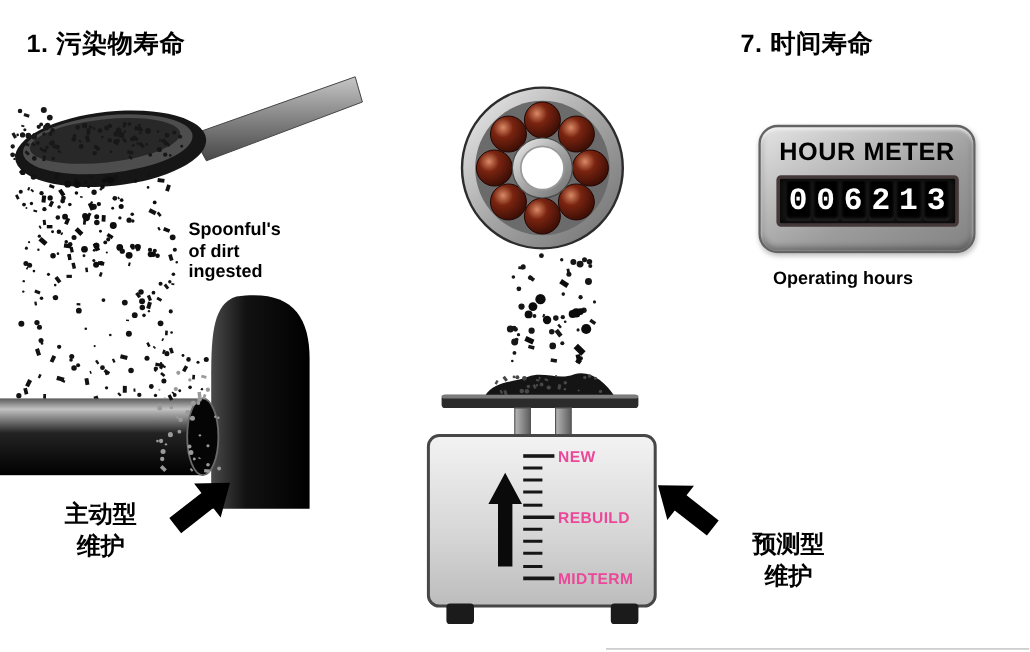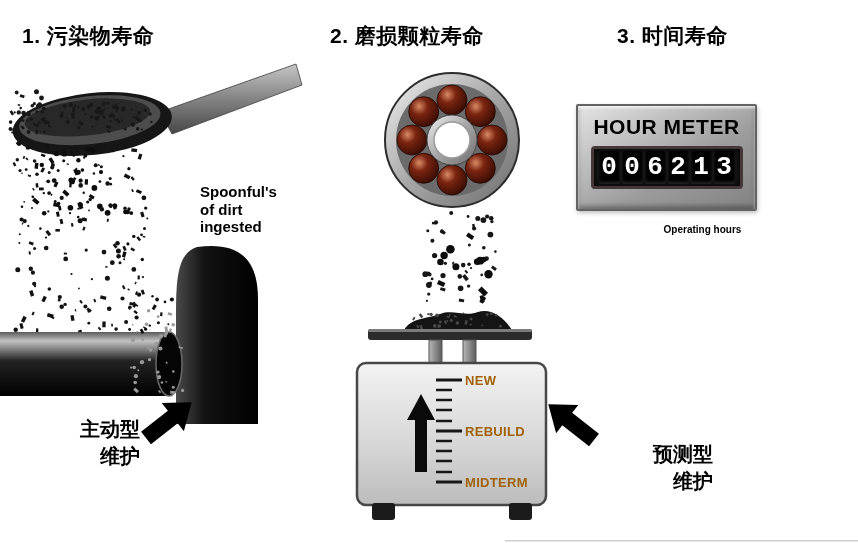--- a/index.html
+++ b/index.html
@@ -1,36 +1,36 @@
 <!DOCTYPE html>
 <html><head>
 <meta charset="utf-8">
 <style>
   * { margin:0; padding:0; box-sizing:border-box; }
   html,body { background:#fff; }
   body { font-family:"Liberation Sans", sans-serif; color:#000; }
   .stage { position:relative; width:858px; height:543px; background:#fff; overflow:hidden; }
   .abs { position:absolute; }
   .heading { font-size:21px; font-weight:bold; letter-spacing:.5px; white-space:nowrap; }
-  .caption { font-size:15px; font-weight:bold; line-height:1.18; white-space:pre-line;margin-left:43px; }
-  .m-label { font-size:20px; font-weight:bold; line-height:1.35; white-space:pre-line; text-align:right; }
-  .scale-label { font-size:13px; font-weight:bold; color:#a16207; letter-spacing:.3px; white-space:nowrap; }
-
-  .hour-meter { left:576px; top:104px; width:181px; height:107px; border-radius:2px;
+  .caption { font-size:15px; font-weight:bold; line-height:1.18; white-space:pre-line; }
+  .m-label { font-size:20px; font-weight:bold; line-height:1.35; white-space:pre-line; text-align:center; }
+  .scale-label { font-size:13px; font-weight:bold; color:#ec4899; letter-spacing:.3px; white-space:nowrap; }
+
+  .hour-meter { left:632px; top:104px; width:181px; height:107px; border-radius:16px;
     background:linear-gradient(150deg,#e4e4e4,#9c9c9c 60%,#828282);
     border:2px solid #636363;
     box-shadow:inset 0 2px 3px rgba(255,255,255,.75), inset 0 -3px 5px rgba(0,0,0,.35), 1px 2px 4px rgba(0,0,0,.25); }
   .hm-title { margin-top:9px; text-align:center; font-size:21px; font-weight:bold; letter-spacing:.5px; color:#000; }
   .hm-window { margin:7px auto 0; width:152px; height:43px; background:#151515; border:3px solid #443838;
     border-radius:4px; display:flex; align-items:center; justify-content:center; box-shadow:inset 0 0 6px #000; }
   .hm-digits { display:flex; }
   .digit { display:inline-block; width:21px; height:33px; line-height:33px; margin:0 1px; background:#000; color:#fff;
     font-family:"Liberation Mono", monospace; font-weight:bold; font-size:26px; text-align:center; border-radius:2px;
     box-shadow:inset 0 -2px 3px rgba(255,255,255,.14); }
-  .op-hours { left:612px; top:224px; width:181px; text-align:center; font-size:10px; font-weight:bold; }
+  .op-hours { left:612px; top:224px; width:181px; text-align:center; font-size:15px; font-weight:bold; }
 </style>
 </head>
 <body>
 
 <div class="stage">
 
   <svg class="abs" style="left:0;top:0" width="858" height="543" viewBox="0 0 858 543">
     <defs>
       <linearGradient id="handleGrad" x1="0" y1="0" x2="0" y2="1">
         <stop offset="0" stop-color="#c6c6c6"></stop>
@@ -604,22 +604,21 @@
       </g>
       <polygon fill="#0a0a0a" points="0,6 0,-6 52,-6 52,-14 78,0 52,14 52,6" transform="translate(421,472) rotate(-90)"></polygon>
     </g>
 
     <polygon fill="#000" points="0,8 0,-8 34,-8 34,-18 58,0 34,18 34,8" transform="translate(594,440) rotate(-142)"></polygon>
 
     <rect x="505" y="540" width="353" height="1.5" fill="#cfcfcf"></rect>
   </svg>
 
   <div class="abs heading" style="left:22px;top:22px">1. 污染物寿命</div>
-  <div class="abs heading" style="left:330px;top:22px">2. 磨损颗粒寿命</div>
-  <div class="abs heading" style="left:617px;top:22px">3. 时间寿命</div>
+  <div class="abs heading" style="left:617px;top:22px">7. 时间寿命</div>
 
   <div class="abs caption" style="left:157px;top:183px">Spoonful's
 of dirt
 ingested</div>
 
   <div class="abs m-label" style="left:28px;top:416px;width:112px">主动型
 维护</div>
   <div class="abs m-label" style="left:601px;top:441px;width:112px">预测型
 维护</div>
 

